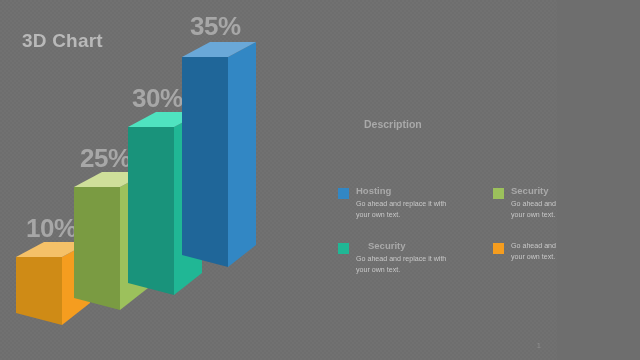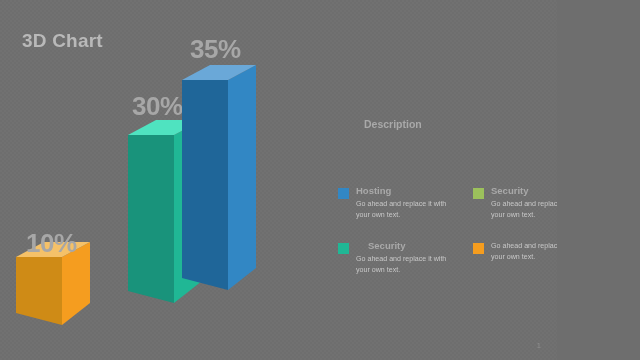--- a/index.html
+++ b/index.html
@@ -91,21 +91,21 @@
 
   
   .legend {
     position: absolute;
     left: 338px;
     top: 186px;
     width: 282px;
     display: grid;
     grid-template-columns: 135px 135px;
     grid-template-rows: 55px 55px;
-    column-gap: 0;
+    column-gap: 20px;
   }
   .legend-item {
     display: flex;
     align-items: flex-start;
   }
   .swatch {
     width: 11px;
     height: 11px;
     flex: 0 0 11px;
     margin-top: 2px;
@@ -148,36 +148,46 @@
       <div class="bar">
         <svg viewBox="0 0 80 90" width="80" height="90" preserveAspectRatio="none" aria-hidden="true">
 
           <polygon points="0,22 46,22 46,90 0,78" fill="#cf8b16"></polygon>
 
           <polygon points="46,22 74,7 74,68 46,90" fill="#f59d1f"></polygon>
 
           <polygon points="0,22 28,7 74,7 46,22" fill="#f5c168"></polygon>
         </svg>
       </div>
-      <div class="bar-label" style="left:10px; top:-20px;margin-top:15px;">10%</div>
-    </div>
-
-
-    <div class="bar-group" style="left:128px; bottom:17px; width:80px; height:190px;text-align:right;">
+      <div class="bar-label" style="left:10px; top:-20px;">10%</div>
+    </div>
+
+    <div class="bar-group" style="left:74px; bottom:10px; width:80px; height:145px;">
+      <div class="bar">
+        <svg viewBox="0 0 80 145" width="80" height="145" preserveAspectRatio="none" aria-hidden="true">
+          <polygon points="0,22 46,22 46,145 0,133" fill="#7a9b42"></polygon>
+          <polygon points="46,22 74,7 74,123 46,145" fill="#9cc15c"></polygon>
+          <polygon points="0,22 28,7 74,7 46,22" fill="#cfdf9a"></polygon>
+        </svg>
+      </div>
+      <div class="bar-label" style="left:6px; top:-20px;">25%</div>
+    </div>
+
+    <div class="bar-group" style="left:128px; bottom:25px; width:80px; height:190px;text-align:right;">
       <div class="bar">
         <svg viewBox="0 0 80 190" width="80" height="190" preserveAspectRatio="none" aria-hidden="true">
           <polygon points="0,22 46,22 46,190 0,178" fill="#19937b"></polygon>
           <polygon points="46,22 74,7 74,168 46,190" fill="#20b795"></polygon>
           <polygon points="0,22 28,7 74,7 46,22" fill="#4fe3c0"></polygon>
         </svg>
       </div>
       <div class="bar-label" style="left:4px; top:-20px;">30%</div>
     </div>
 
-    <div class="bar-group" style="left:182px; bottom:30px; width:80px; height:232px;">
+    <div class="bar-group" style="left:182px; bottom:53px; width:80px; height:232px;">
       <div class="bar">
         <svg viewBox="0 0 80 232" width="80" height="232" preserveAspectRatio="none" aria-hidden="true">
           <polygon points="0,22 46,22 46,232 0,220" fill="#1f6699"></polygon>
           <polygon points="46,22 74,7 74,210 46,232" fill="#3287c4"></polygon>
           <polygon points="0,22 28,7 74,7 46,22" fill="#6aa8d8"></polygon>
         </svg>
       </div>
       <div class="bar-label" style="left:8px; top:-22px;">35%</div>
     </div>
 

